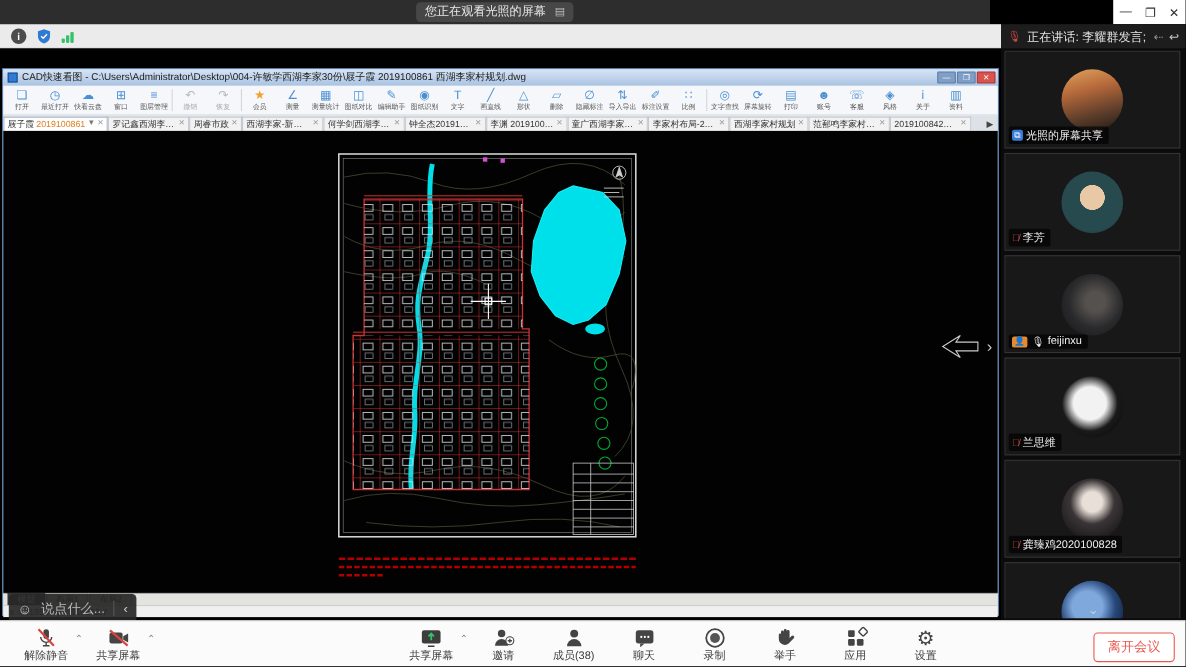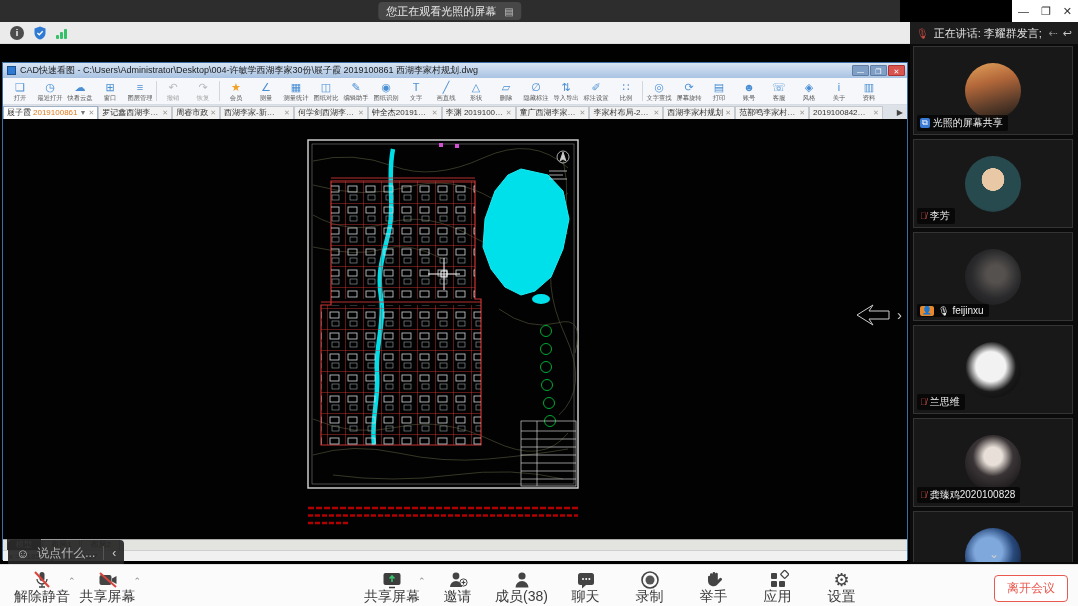--- a/index.html
+++ b/index.html
@@ -86,21 +86,21 @@
   .av2{background:radial-gradient(circle at 55% 45%,#55514e 0 20%,#2a2a2c 55%,#151517 100%);}
   .av3{background:radial-gradient(circle at 46% 44%,#f2f2f2 0 34%,#1a1a1a 58%,#050505 100%);}
   .av4{background:radial-gradient(circle at 50% 38%,#e8e0d8 0 20%,#3a3436 45%,#0d0c0c 100%);}
   .av5{background:radial-gradient(circle at 42% 42%,#7fa8dc 0 30%,#28497c 55%,#050a14 100%);}
   .scrolldown{position:absolute;left:50%;bottom:2px;transform:translateX(-50%);color:#cfcfcf;font-size:12px;line-height:12px;}
 
   
   .bottombar{left:0;top:564px;width:1078px;height:42px;background:#fbfbfb;border-top:1px solid #e3e3e3;display:flex;align-items:center;}
   .ctl{width:64px;text-align:center;color:#3c3c3c;flex:0 0 auto;}
   .ctl .cic{height:22px;display:flex;align-items:center;justify-content:center;}
-  .ctl .clb{font-size:14px;line-height:11px;display:block;}
+  .ctl .clb{font-size:10px;line-height:11px;display:block;}
   .chev{color:#8a8a8a;font-size:9px;margin:0 0 10px -6px;flex:0 0 auto;}
   .leftgrp{display:flex;align-items:center;padding-left:10px;width:330px;}
   .centergrp{display:flex;align-items:center;}
   .leave-btn{position:absolute;right:10px;top:575px;border:1px solid #e8594f;color:#e8594f;background:#fff;font-size:12px;border-radius:4px;padding:4px 12px;}
 </style>
 </head>
 <body>
 
 <div class="screen">
 

